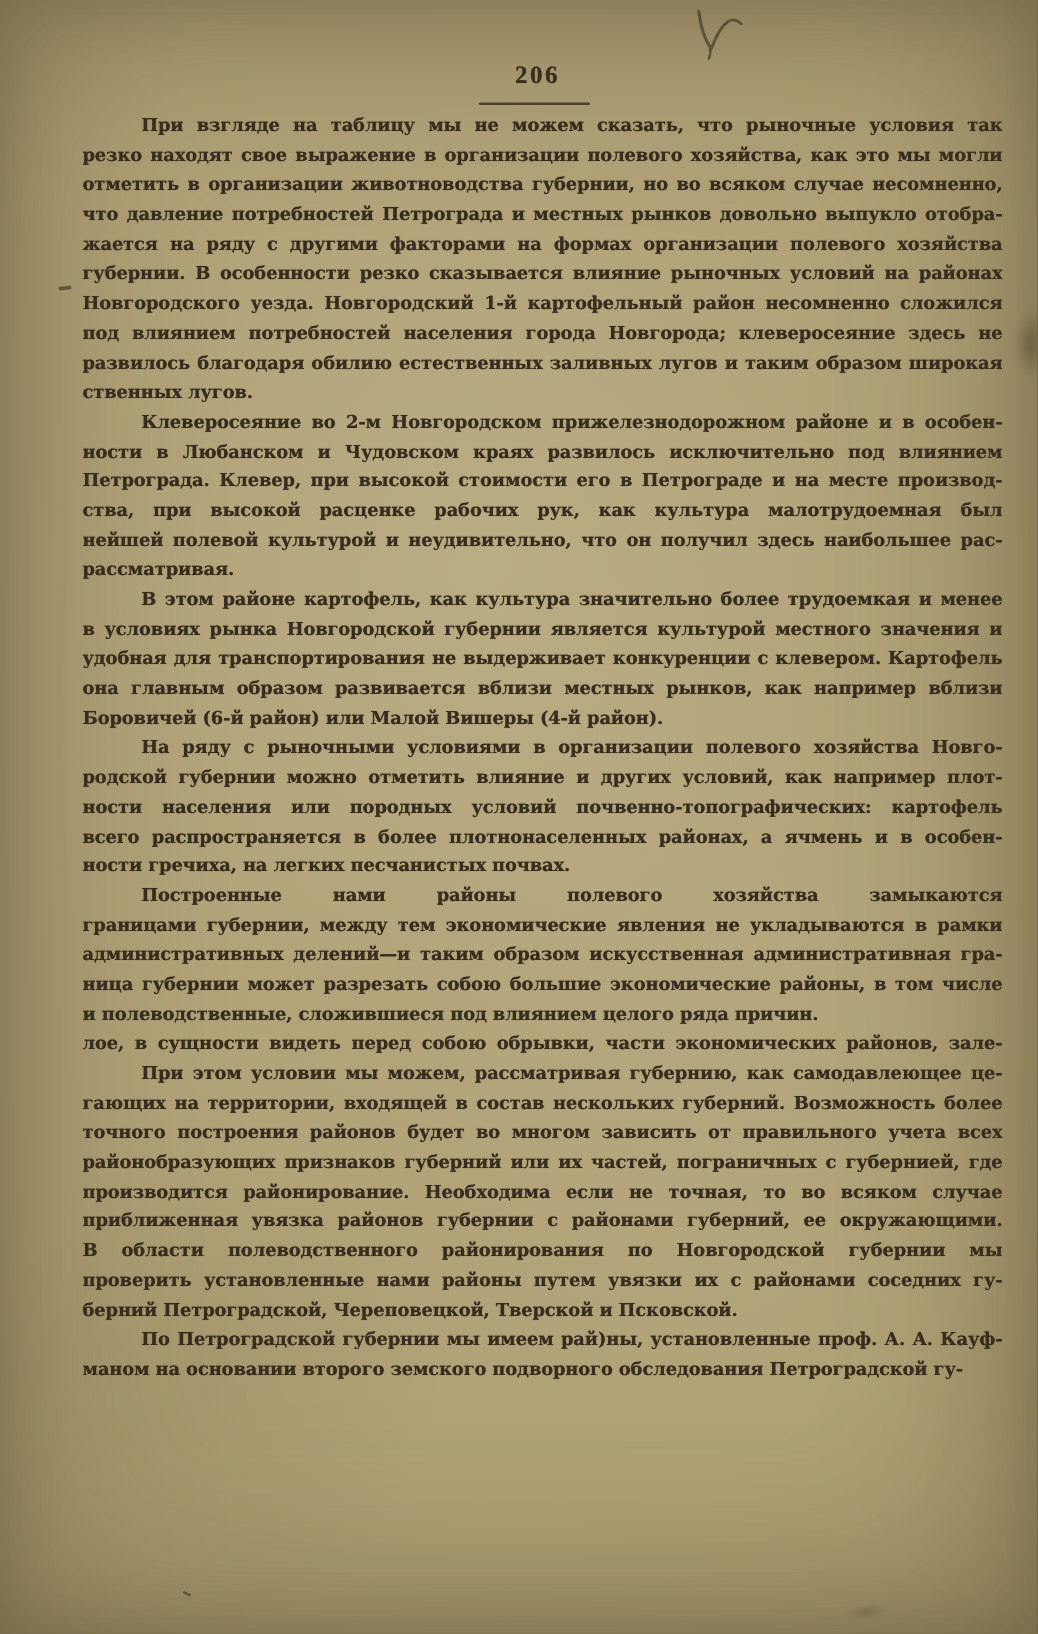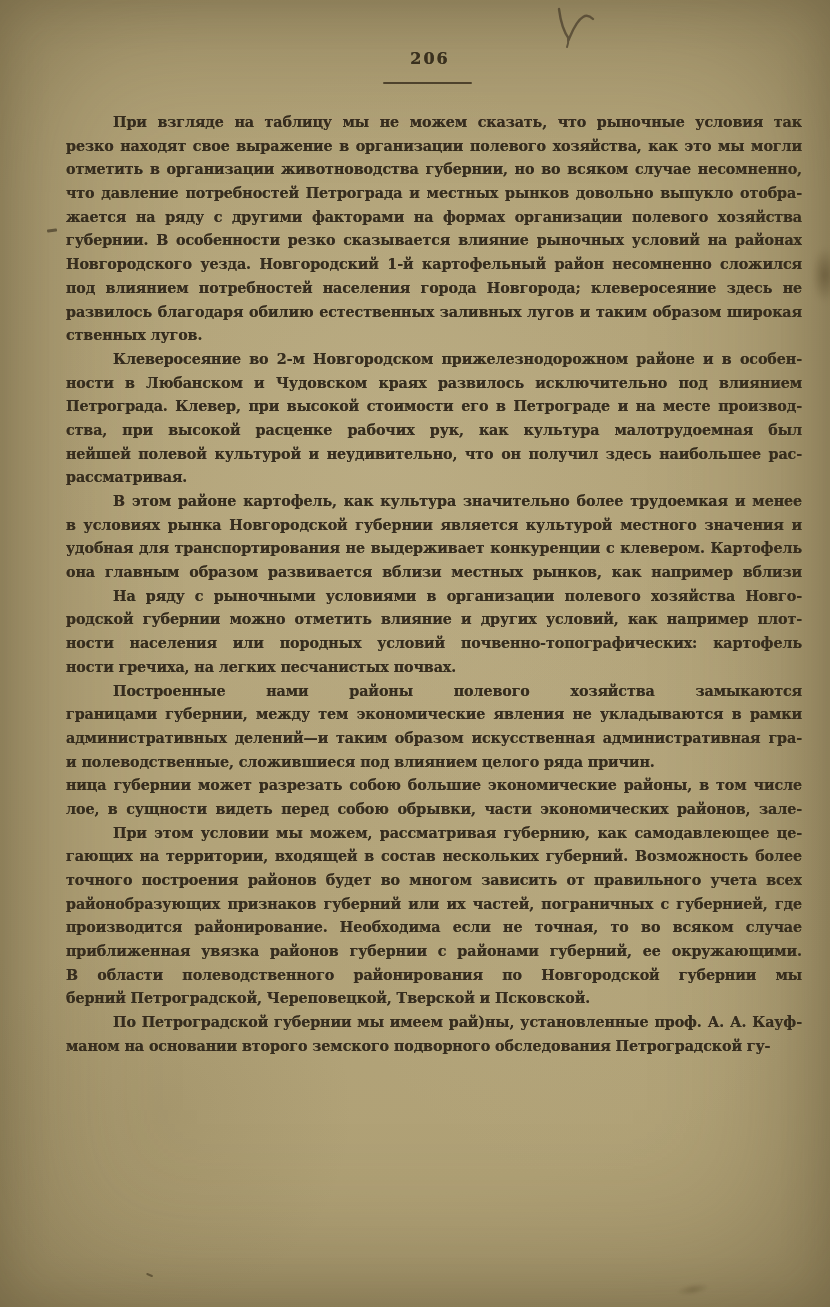--- a/index.html
+++ b/index.html
@@ -14,29 +14,29 @@
       radial-gradient(ellipse 30% 20% at 20% 85%, rgba(120,105,70,.18), transparent 75%),
       radial-gradient(ellipse 140% 105% at 50% 44%, #b5a67d 0%, #b0a176 45%, #a29368 75%, #8d7e57 94%, #7f7049 100%);
     font-family:"DejaVu Serif","Liberation Serif",serif;
   }
   .page::after{
     content:"";position:absolute;inset:0;pointer-events:none;
     box-shadow:inset 0 0 150px 18px rgba(70,58,32,.40), inset 0 0 45px 4px rgba(70,58,32,.22);
   }
   .pagenum{
     position:absolute;left:385px;top:49px;width:90px;
-    text-align:center;font-weight:bold;font-size:16px;letter-spacing:2px;
-    color:#39301f;text-shadow:0 0 .6px rgba(57,48,31,.85);
+    text-align:center;font-weight:bold;font-size:20px;letter-spacing:2px;
+    color:#39301f;text-shadow:0 0 .6px rgba(57,48,31,.85);font-family:Liberation Serif, serif;
   }
   .pagenum-rule{
     position:absolute;left:383px;top:82px;width:89px;height:2px;
     background:rgba(57,48,31,.82);border-radius:1px;
   }
   .text-block{
-    position:absolute;left:66px;top:111px;width:736px;
+    position:absolute;left:66px;top:90px;width:736px;
     font-size:14.3px;font-weight:bold;letter-spacing:-0.1px;
     color:#362d1f;text-shadow:0 0 .6px rgba(54,45,31,.75);
   }
   .para{margin:0;}
   .line{
     height:23.7px;line-height:23.7px;overflow:hidden;
     text-align:justify;text-align-last:justify;
   }
   .line.first{padding-left:47px;}
   .line.last{text-align-last:left;}
@@ -103,43 +103,46 @@
         <div class="line">Петрограда. Клевер, при высокой стоимости его в Петрограде и на месте производ-</div>
         <div class="line">ства, при высокой расценке рабочих рук, как культура малотрудоемная был наивыгод-</div>
         <div class="line">нейшей полевой культурой и неудивительно, что он получил здесь наибольшее рас-</div>
         <div class="line last">рассматривая.</div>
       </div>
       <div class="para">
         <div class="line first">В этом районе картофель, как культура значительно более трудоемкая и менее</div>
         <div class="line">в условиях рынка Новгородской губернии является культурой местного значения и</div>
         <div class="line">удобная для транспортирования не выдерживает конкуренции с клевером. Картофель</div>
         <div class="line">она главным образом развивается вблизи местных рынков, как например вблизи</div>
+        <div class="line last">Боровичей (6-й район) или Малой Вишеры (4-й район).</div>
       </div>
       <div class="para">
         <div class="line first">На ряду с рыночными условиями в организации полевого хозяйства Новго-</div>
         <div class="line">родской губернии можно отметить влияние и других условий, как например плот-</div>
         <div class="line">ности населения или породных условий почвенно-топографических: картофель наичаще</div>
+        <div class="line">всего распространяется в более плотнонаселенных районах, а ячмень и в особен-</div>
         <div class="line last">ности гречиха, на легких песчанистых почвах.</div>
       </div>
       <div class="para">
         <div class="line first">Построенные нами районы полевого хозяйства замыкаются административными</div>
         <div class="line">границами губернии, между тем экономические явления не укладываются в рамки</div>
         <div class="line">административных делений—и таким образом искусственная административная гра-</div>
+        <div class="line">ница губернии может разрезать собою большие экономические районы, в том числе</div>
         <div class="line last">и полеводственные, сложившиеся под влиянием целого ряда причин.</div>
-        <div class="line">ница губернии может разрезать собою большие экономические районы, в том числе</div>
       </div>
       <div class="para">
         <div class="line">лое, в сущности видеть перед собою обрывки, части экономических районов, зале-</div>
         <div class="line first">При этом условии мы можем, рассматривая губернию, как самодавлеющее це-</div>
         <div class="line">гающих на территории, входящей в состав нескольких губерний. Возможность более</div>
         <div class="line">точного построения районов будет во многом зависить от правильного учета всех</div>
         <div class="line">районобразующих признаков губерний или их частей, пограничных с губернией, где</div>
         <div class="line">производится районирование. Необходима если не точная, то во всяком случае</div>
         <div class="line">приближенная увязка районов губернии с районами губерний, ее окружающими.</div>
         <div class="line">В области полеводственного районирования по Новгородской губернии мы попытаемся</div>
+        <div class="line">проверить установленные нами районы путем увязки их с районами соседних гу-</div>
         <div class="line last">берний Петроградской, Череповецкой, Тверской и Псковской.</div>
       </div>
       <div class="para">
         <div class="line first">По Петроградской губернии мы имеем рай)ны, установленные проф. А. А. Кауф-</div>
         <div class="line last">маном на основании второго земского подворного обследования Петроградской гу-</div>
       </div>
     </div>
 
 </div>
 

